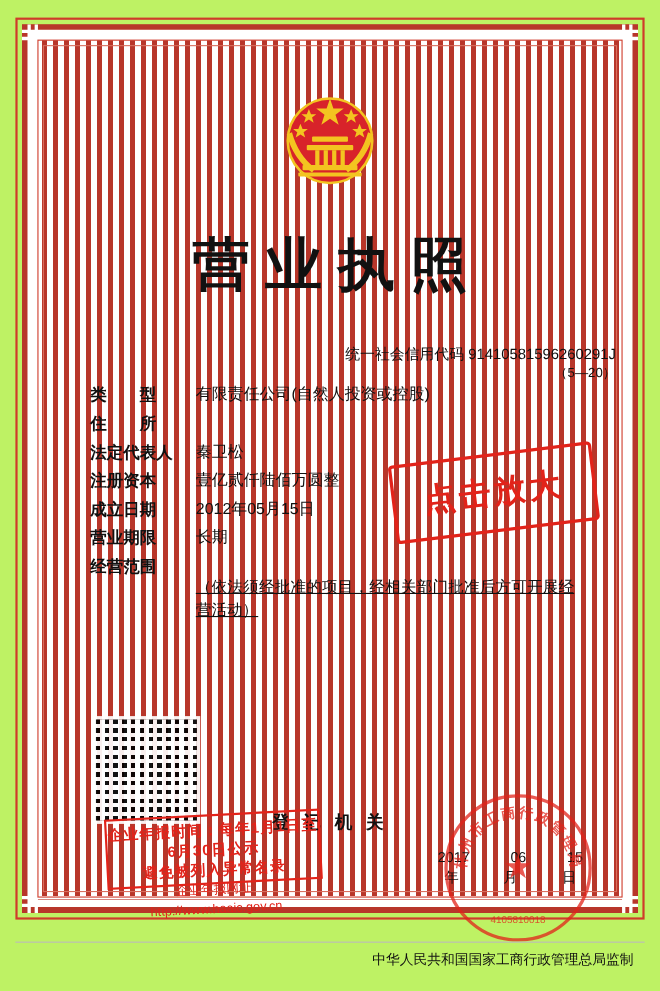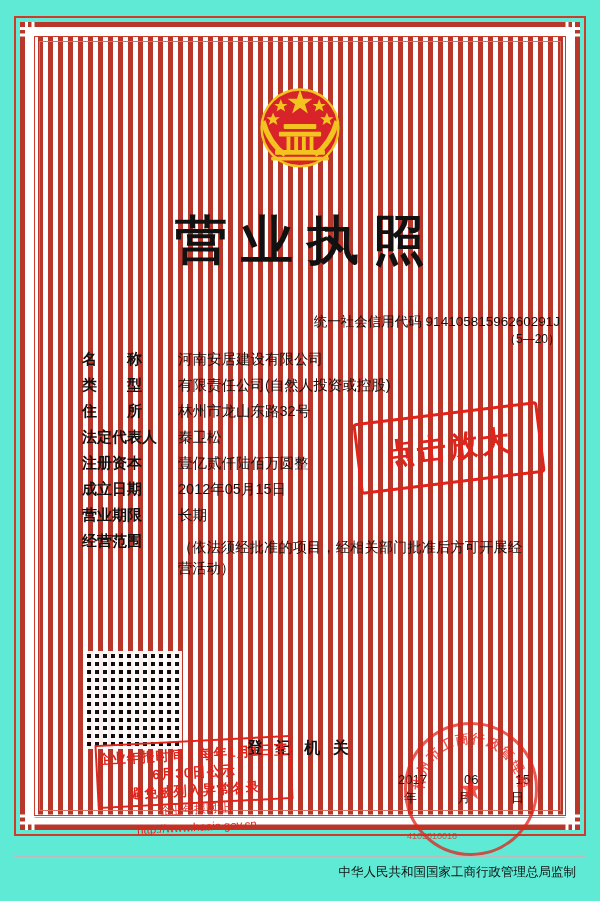--- a/index.html
+++ b/index.html
@@ -7,21 +7,21 @@
     padding: 0;
     background: #ffffff;
   }
   body {
     font-family: "Liberation Sans", sans-serif;
   }
   #page {
     position: relative;
     width: 600px;
     height: 901px;
-    background: #5eead4;
+    background: #bef264;
     overflow: hidden;
   }
 
   
   .border-outer {
     position: absolute;
     left: 14px; top: 16px;
     width: 572px; height: 820px;
     box-sizing: border-box;
     border: 2px solid #cf3b2a;
@@ -140,21 +140,22 @@
     color: #111111;
     padding-left: 12px;
     line-height: 19px;
   }
   .row-value.scope {
     line-height: 20.5px;
     font-size: 14.2px;
     text-align: justify;
   }
   .scope-note {
-    margin-top: 5px;
+    margin-top: 18px;
+    text-decoration: underline;
   }
 
   
   .registrar {
     position: absolute;
     left: 0; top: 738px;
     width: 600px;
     text-align: center;
     font-size: 16px;
     font-weight: bold;
@@ -250,20 +251,21 @@
     fill: #e2231a;
     font-size: 13px;
     font-family: "DejaVu Sans", "Liberation Sans", sans-serif;
     font-weight: bold;
     letter-spacing: 2px;
   }
   .stamp-round .bottom {
     position: absolute;
     left: 0; bottom: 12px;
     width: 128px;
+    text-align: center;
     font-size: 9px;
     color: #e2231a;
   }
 
   
   .footer-left {
     position: absolute;
     left: 24px; top: 864px;
     font-size: 11.5px;
     color: #222222;
@@ -321,33 +323,28 @@
       <rect x="20" y="82" width="60" height="4" rx="1"></rect>
     </g>
   </svg>
 
   <div class="title">营业执照</div>
   <div class="credit-code">统一社会信用代码 91410581596260291J</div>
   <div class="sheet-no">（5—20）</div>
 
   <div class="fields">
 
-    <div class="row">
-      <div class="row-label">名　　称</div>
-      <div class="row-value">河南安居建设有限公司</div>
-    </div>
 
     <div class="row">
       <div class="row-label">类　　型</div>
       <div class="row-value">有限责任公司(自然人投资或控股)</div>
     </div>
 
     <div class="row">
       <div class="row-label">住　　所</div>
-      <div class="row-value">林州市龙山东路32号</div>
     </div>
 
     <div class="row">
       <div class="row-label">法定代表人</div>
       <div class="row-value">秦卫松</div>
     </div>
 
     <div class="row">
       <div class="row-label">注册资本</div>
       <div class="row-value">壹亿贰仟陆佰万圆整</div>

